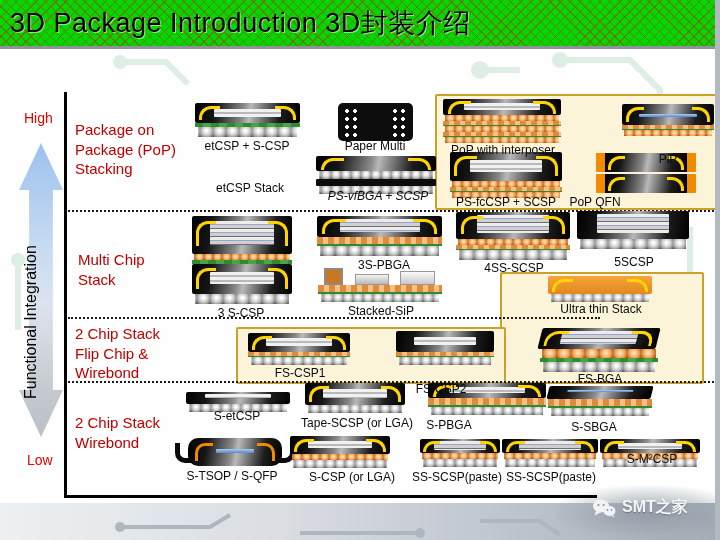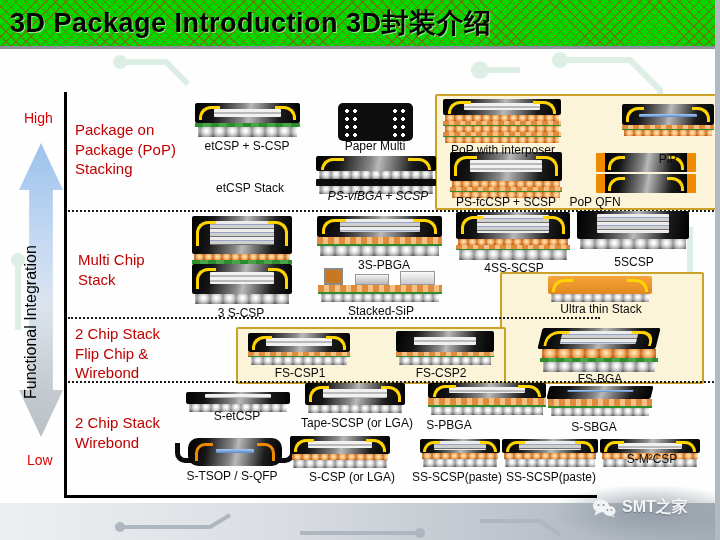--- a/index.html
+++ b/index.html
@@ -11,21 +11,21 @@
   .band{position:absolute;left:0;top:503px;width:720px;height:37px;z-index:1;
         background:linear-gradient(90deg,#edf0f2 0%,#d9dde2 40%,#bac1c9 75%,#a3abb5 100%)}
   .rightstrip{position:absolute;right:0;top:0;width:5px;height:540px;background:#b3b9c0;z-index:9}
 
   
   .titlebar{position:absolute;left:0;top:0;width:715px;height:46px;z-index:5;
     background-color:#00d900;
     background-image:repeating-linear-gradient(45deg,rgba(170,60,10,.55) 0 1px,transparent 1px 7px),
                      repeating-linear-gradient(-45deg,rgba(170,60,10,.55) 0 1px,transparent 1px 7px);
     border-bottom:3px solid #8d9399;display:flex;align-items:center}
-  .titlebar span{font-size:27px;font-weight:bold;color:#000;padding-left:10px;letter-spacing:.5px;
+  .titlebar span{font-size:27px;font-weight:normal;color:#000;padding-left:10px;letter-spacing:.5px;
     text-shadow:1px 1px 0 rgba(230,255,230,.6)}
 
   
   .vline{position:absolute;left:64px;top:92px;width:3px;height:406px;background:#000;z-index:3}
   .hline{position:absolute;left:64px;top:495px;width:533px;height:3px;background:#000;z-index:3}
   .dot{position:absolute;border-top:2px dotted #1a1a1a;z-index:3}
   .axis-red{position:absolute;color:#e00000;font-size:14px;z-index:4}
   .arrow{position:absolute;left:19px;top:143px;width:44px;height:294px;z-index:2;
     background:linear-gradient(180deg,#9cc2ec 0%,#c7daf2 35%,#dbe4ee 55%,#c3c9cf 85%,#b9c0c6 100%);
     clip-path:polygon(50% 0,100% 16%,77% 16%,77% 84%,100% 84%,50% 100%,0 84%,23% 84%,23% 16%,0 16%)}
@@ -349,21 +349,21 @@
 <span class="lbl it" style="left:378px;top:189px">PS-vfBGA + SCSP</span>
 <span class="lbl" style="left:506px;top:195px">PS-fcCSP + SCSP</span>
 <span class="lbl" style="left:595px;top:195px">PoP QFN</span>
 <span class="lbl" style="left:241px;top:306px">3 S-CSP</span>
 <span class="lbl" style="left:384px;top:258px">3S-PBGA</span>
 <span class="lbl" style="left:381px;top:304px">Stacked-SiP</span>
 <span class="lbl" style="left:514px;top:261px">4SS-SCSP</span>
 <span class="lbl" style="left:634px;top:255px">5SCSP</span>
 <span class="lbl" style="left:601px;top:302px">Ultra thin Stack</span>
 <span class="lbl" style="left:300px;top:366px">FS-CSP1</span>
-<span class="lbl" style="left:441px;top:366px">FS-CSP2</span>
+<span class="lbl" style="left:441px;top:382px">FS-CSP2</span>
 <span class="lbl" style="left:600px;top:372px">FS-BGA</span>
 <span class="lbl" style="left:237px;top:409px">S-etCSP</span>
 <span class="lbl" style="left:357px;top:416px">Tape-SCSP (or LGA)</span>
 <span class="lbl" style="left:449px;top:418px">S-PBGA</span>
 <span class="lbl" style="left:594px;top:420px">S-SBGA</span>
 <span class="lbl" style="left:232px;top:469px">S-TSOP / S-QFP</span>
 <span class="lbl" style="left:352px;top:470px">S-CSP (or LGA)</span>
 <span class="lbl" style="left:457px;top:470px">SS-SCSP(paste)</span>
 <span class="lbl" style="left:551px;top:470px">SS-SCSP(paste)</span>
 <span class="lbl" style="left:652px;top:452px">S-M²CSP</span>

